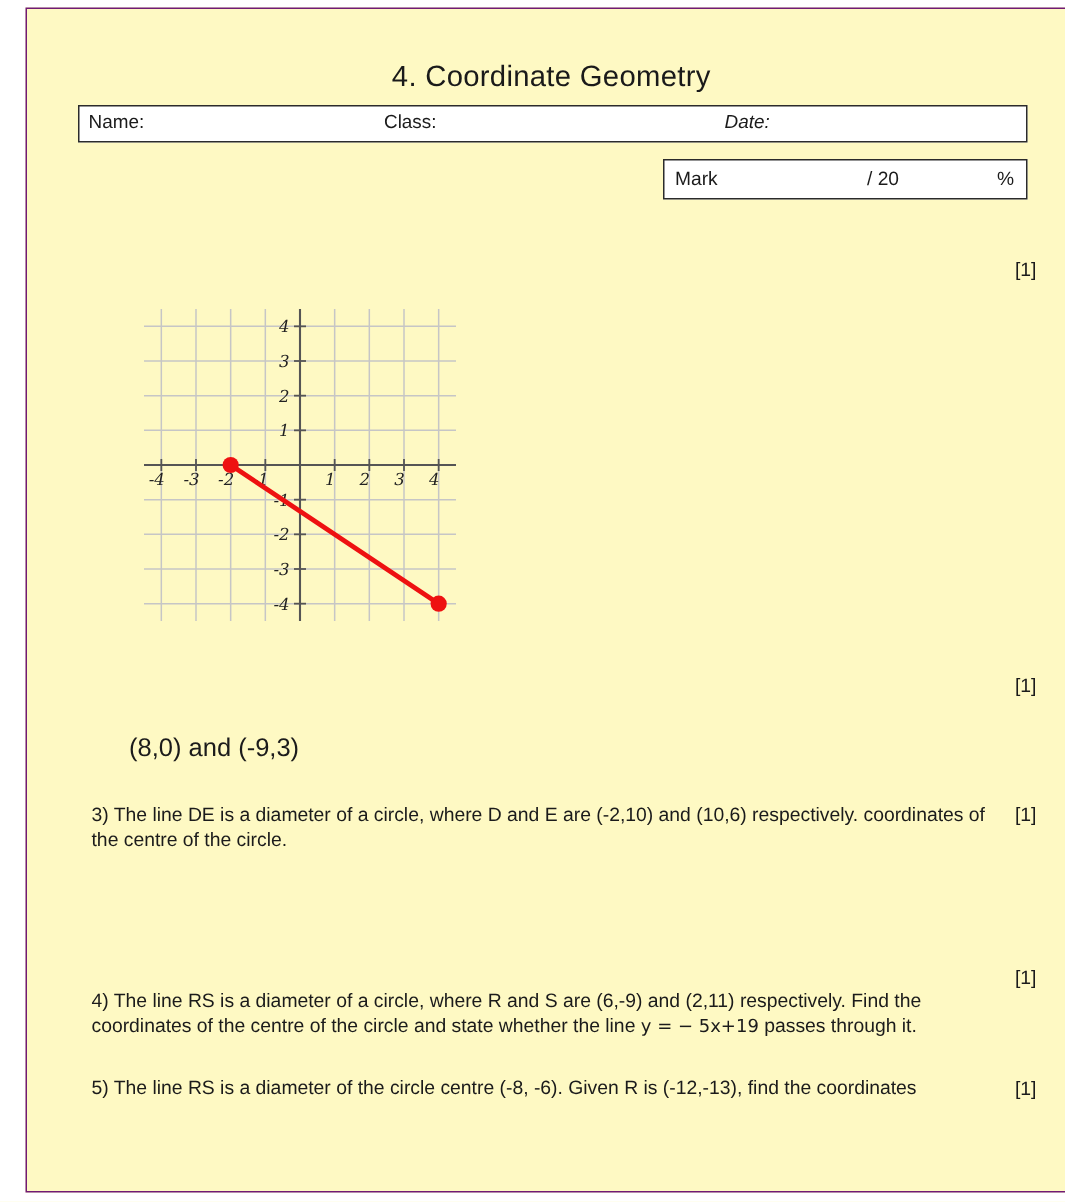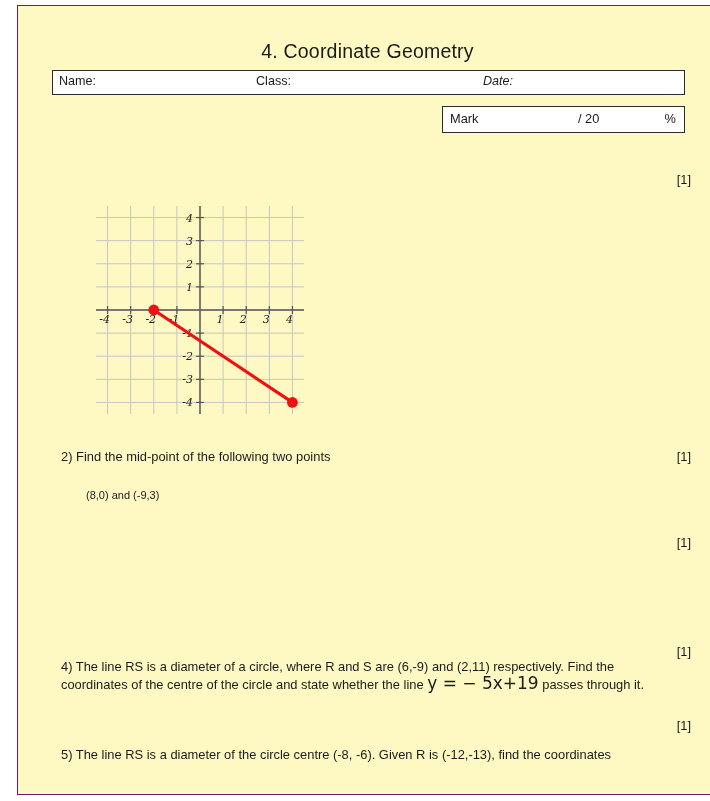--- a/index.html
+++ b/index.html
@@ -98,26 +98,26 @@
     width: 40px;
     text-align: right;
     font-size: 12.9px;
     line-height: 17px;
     color: #1b1b1b;
     right: 24px;
   }
   .q-sub {
     position: absolute;
     left: 68px;
-    font-size: 11px;
+    font-size: 17px;
     color: #1b1b1b;
   }
   .eqn {
     font-family: "DejaVu Sans", sans-serif;
-    font-size: 17px;
+    font-size: 12px;
   }
 
   
   #graph {
     position: absolute;
     left: 78px;
     top: 200px;
     width: 208px;
     height: 208px;
   }
@@ -207,25 +207,25 @@
           <text x="97" y="200.44444444444446" text-anchor="end">-4</text>
         </g>
       <g id="dataseries">
           <line x1="57.77777777777778" y1="104" x2="196.44444444444443" y2="196.44444444444446" stroke="#ee1111" stroke-width="3.2" stroke-linecap="round"></line>
           <circle cx="57.77777777777778" cy="104" r="5.4" fill="#ee1111"></circle>
           <circle cx="196.44444444444443" cy="196.44444444444446" r="5.4" fill="#ee1111"></circle>
         </g>
     </svg>
   </div>
 
-  <div class="q" style="top:442px;">2) Find the mid-point of the following two points</div>
   <div class="marks" style="top:442px;">[1]</div>
   <div class="q-sub" style="top:483px;">(8,0) and (-9,3)</div>
 
+  <div class="q" style="top:528px;">3) The line DE is a diameter of a circle, where D and E are (-2,10) and (10,6) respectively. coordinates of the centre of the circle.</div>
   <div class="marks" style="top:528px;">[1]</div>
 
   <div class="marks" style="top:637px;">[1]</div>
   <div class="q" style="top:652px;"><span>4) The line RS is a diameter of a circle, where R and S are (6,-9) and (2,11) respectively. Find the coordinates of the centre of the circle and state whether the line </span><span class="eqn">y = − 5x+19</span><span> passes through it.</span></div>
 
   <div class="marks" style="top:711px;">[1]</div>
-  <div class="q" style="top:740px;width:630px;">5) The line RS is a diameter of the circle centre (-8, -6). Given R is (-12,-13), find the coordinates</div>
+  <div class="q" style="top:710px;width:630px;">5) The line RS is a diameter of the circle centre (-8, -6). Given R is (-12,-13), find the coordinates</div>
 
 </div>
 
 </body></html>

